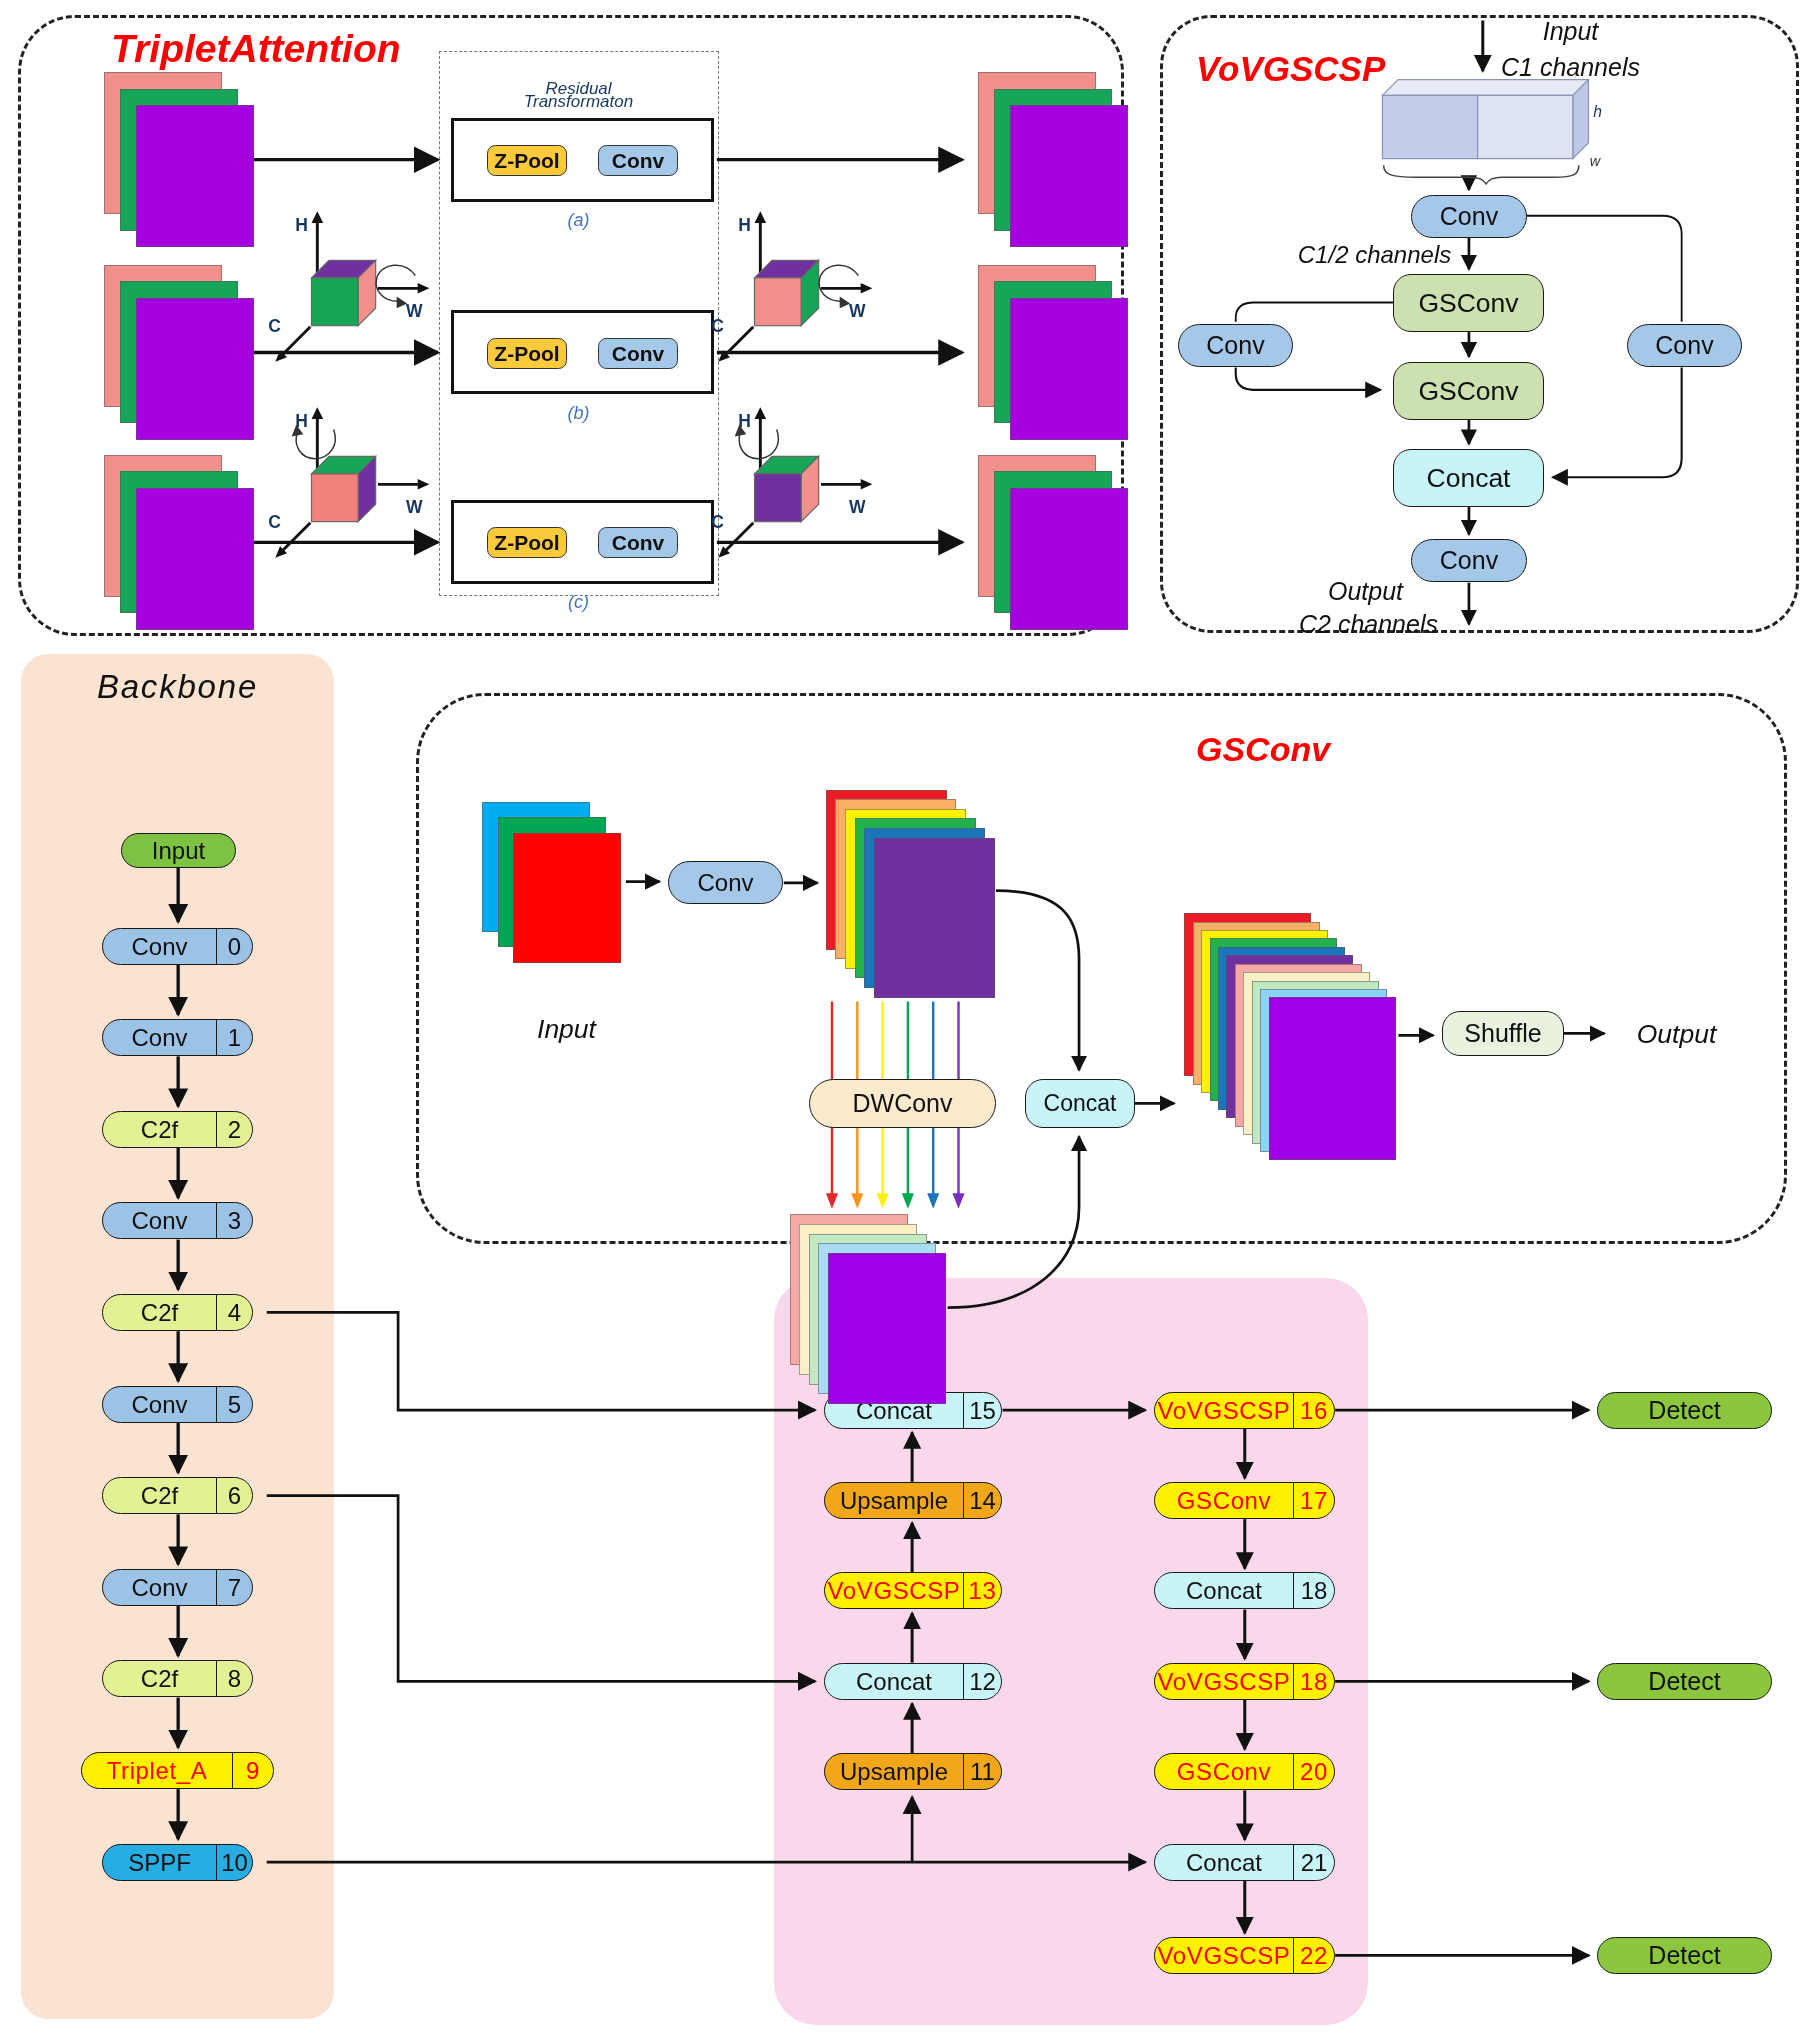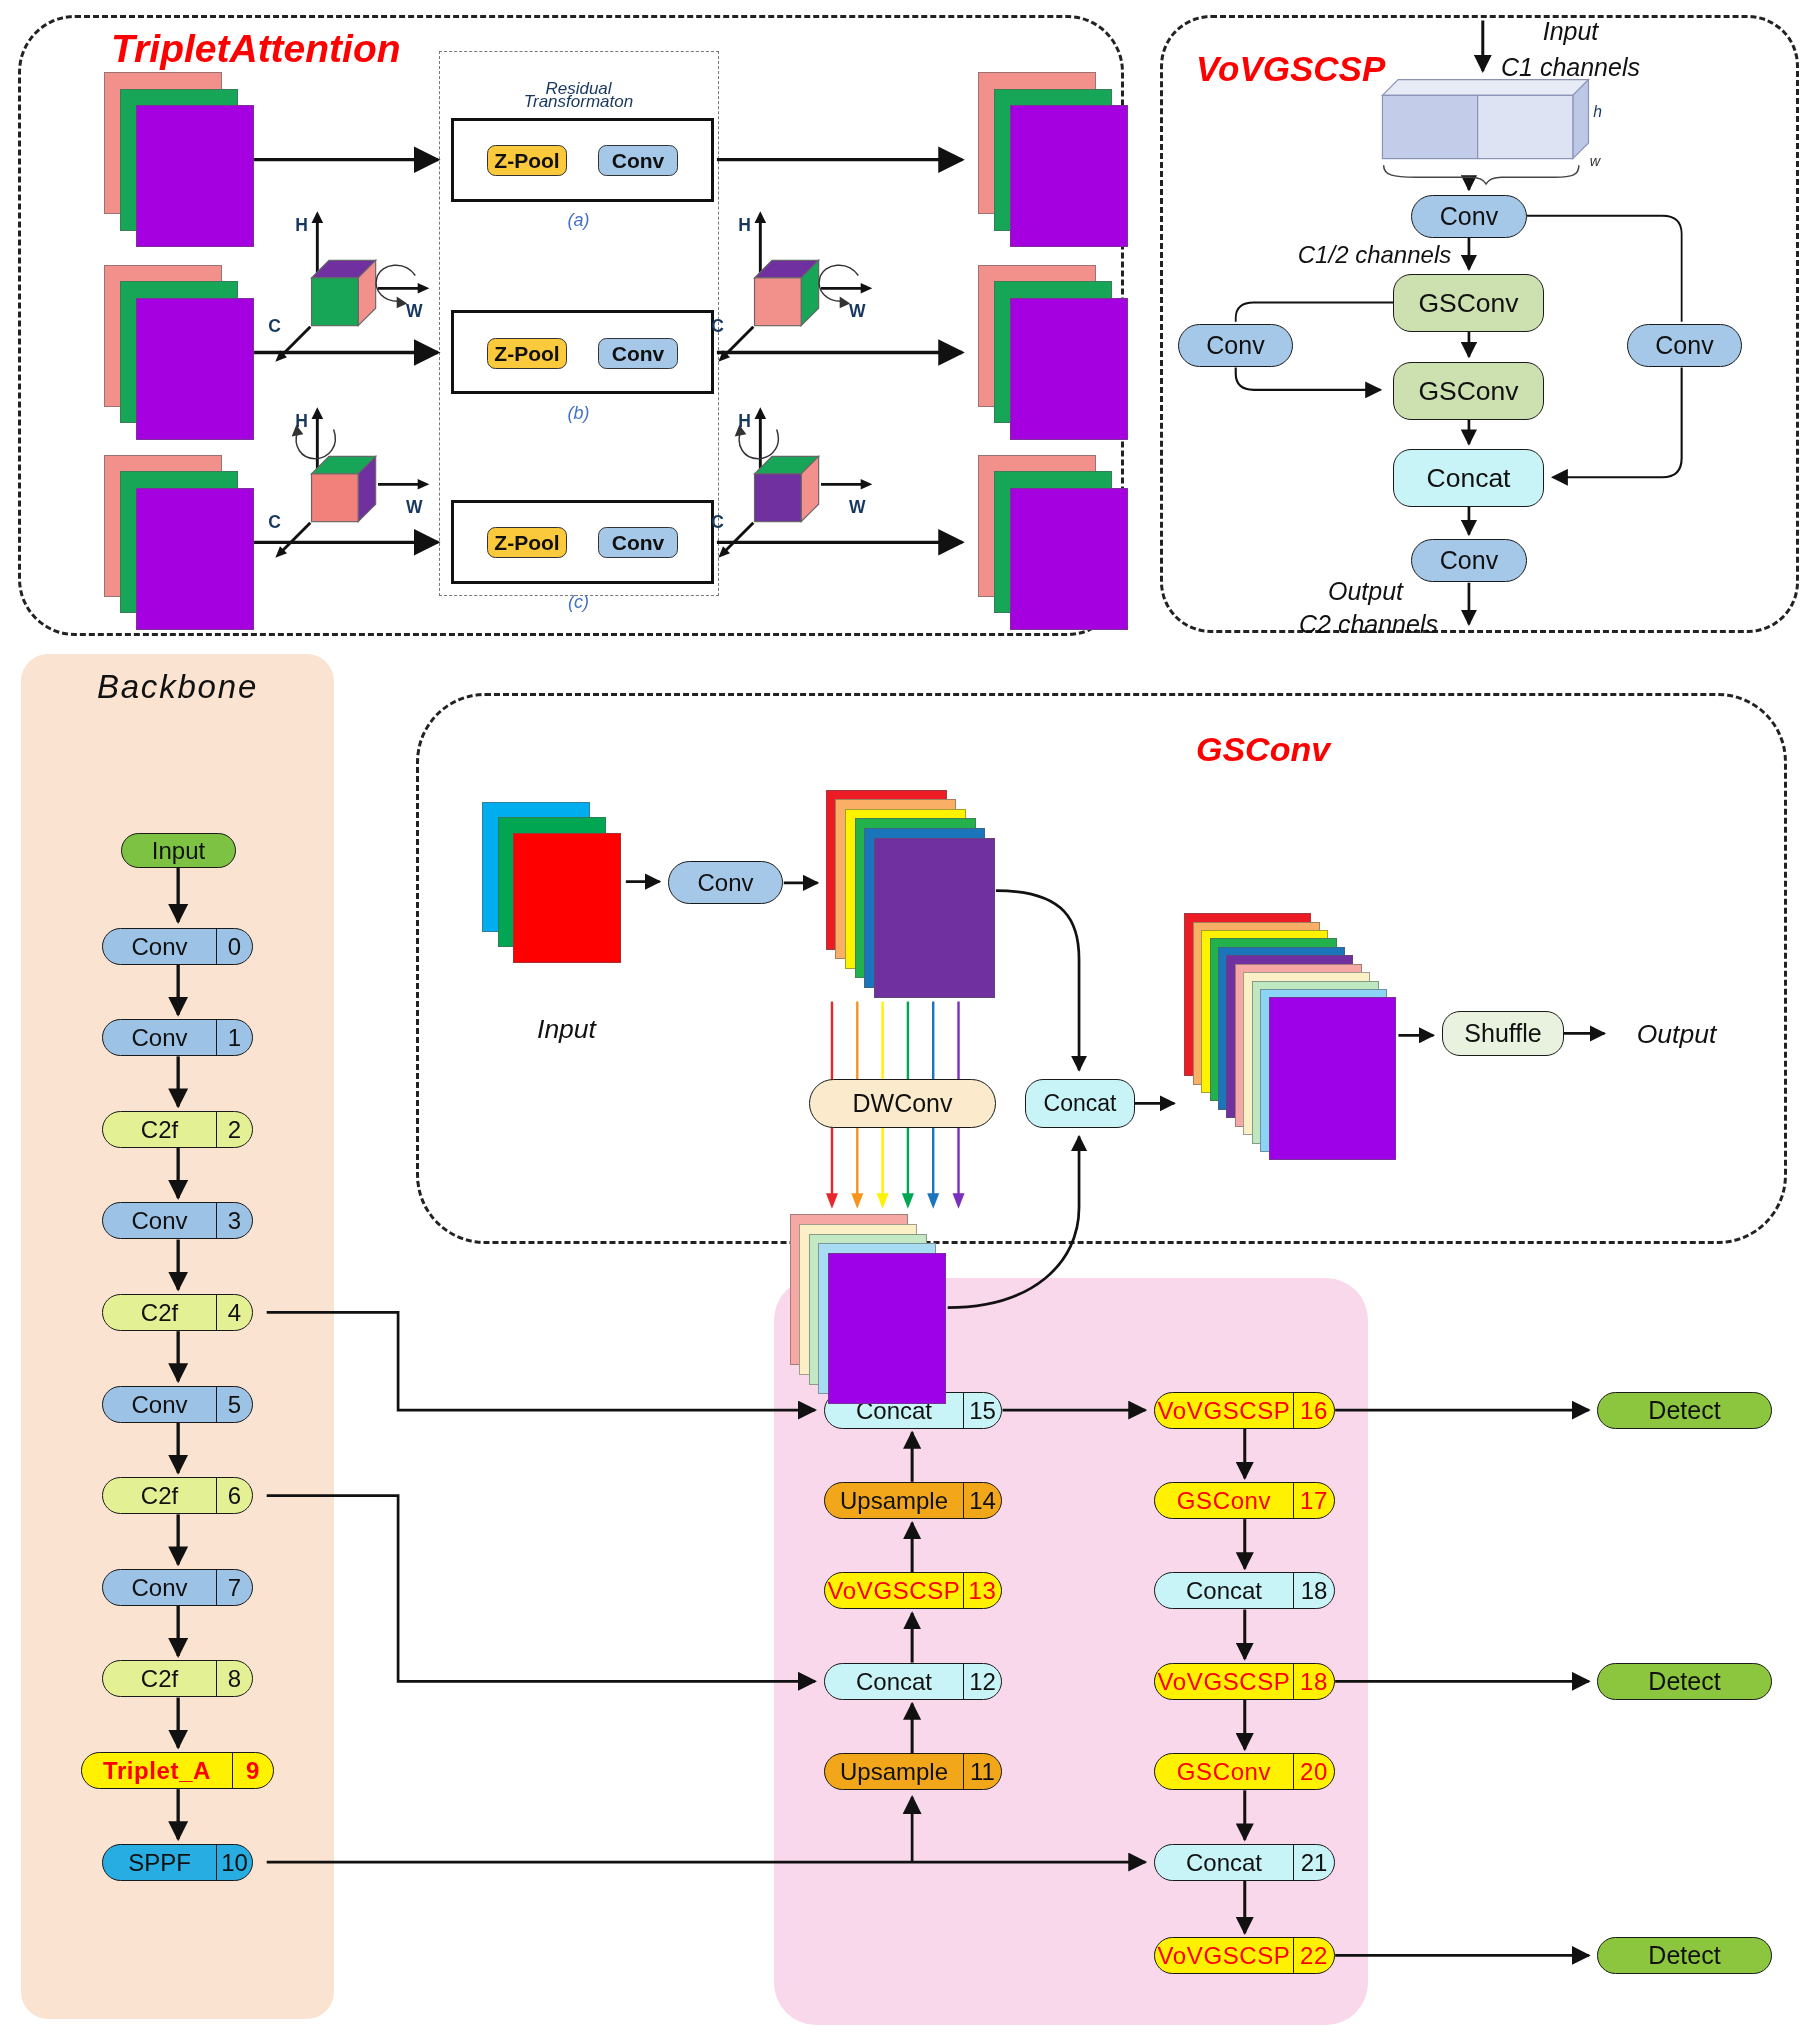--- a/index.html
+++ b/index.html
@@ -360,21 +360,21 @@
         <span class="pnum" style="width: 35px;">6</span>
       </div>
       <div class="pill t-conv" style="left: 102px; top: 1569px; width: 151px; height: 37px;">
         <span class="plabel">Conv</span>
         <span class="pnum" style="width: 35px;">7</span>
       </div>
       <div class="pill t-c2f" style="left: 102px; top: 1660px; width: 151px; height: 37px;">
         <span class="plabel">C2f</span>
         <span class="pnum" style="width: 35px;">8</span>
       </div>
-      <div class="pill t-triplet" style="left: 81px; top: 1752px; width: 193px; height: 37px; font-weight: bold;">
+      <div class="pill t-triplet" style="left: 81px; top: 1752px; width: 193px; height: 37px;">
         <span class="plabel redtxt">Triplet_A</span>
         <span class="pnum redtxt" style="width: 40px;">9</span>
       </div>
       <div class="pill t-sppf" style="left: 102px; top: 1844px; width: 151px; height: 37px;">
         <span class="plabel">SPPF</span>
         <span class="pnum" style="width: 35px;">10</span>
       </div>
     </div>
 
   <div id="head-nodes">

